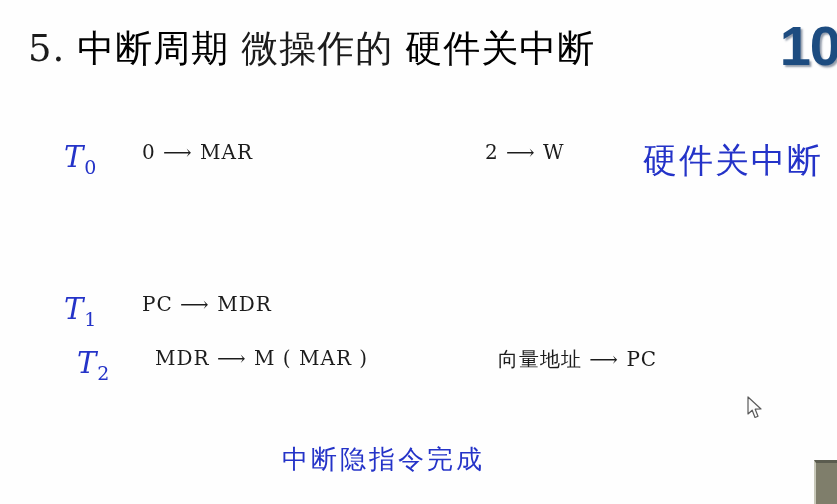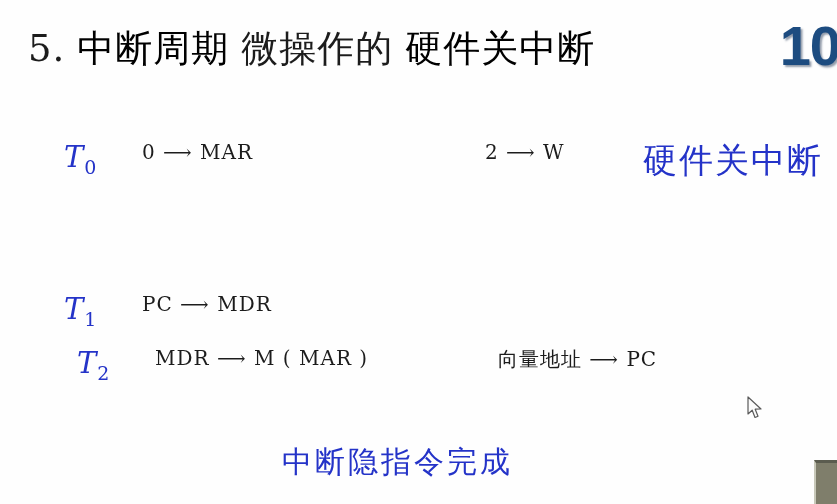--- a/index.html
+++ b/index.html
@@ -77,21 +77,21 @@
     letter-spacing: 2px;
     top: -2px;
   }
 
   
   .footer-text {
     position: absolute;
     left: 282px;
     top: 442px;
     color: #2433c8;
-    font-size: 30px;
+    font-size: 26px;
     letter-spacing: 3px;
     white-space: nowrap;
   }
 
   
   .cursor {
     position: absolute;
     left: 746px;
     top: 396px;
     width: 17px;

